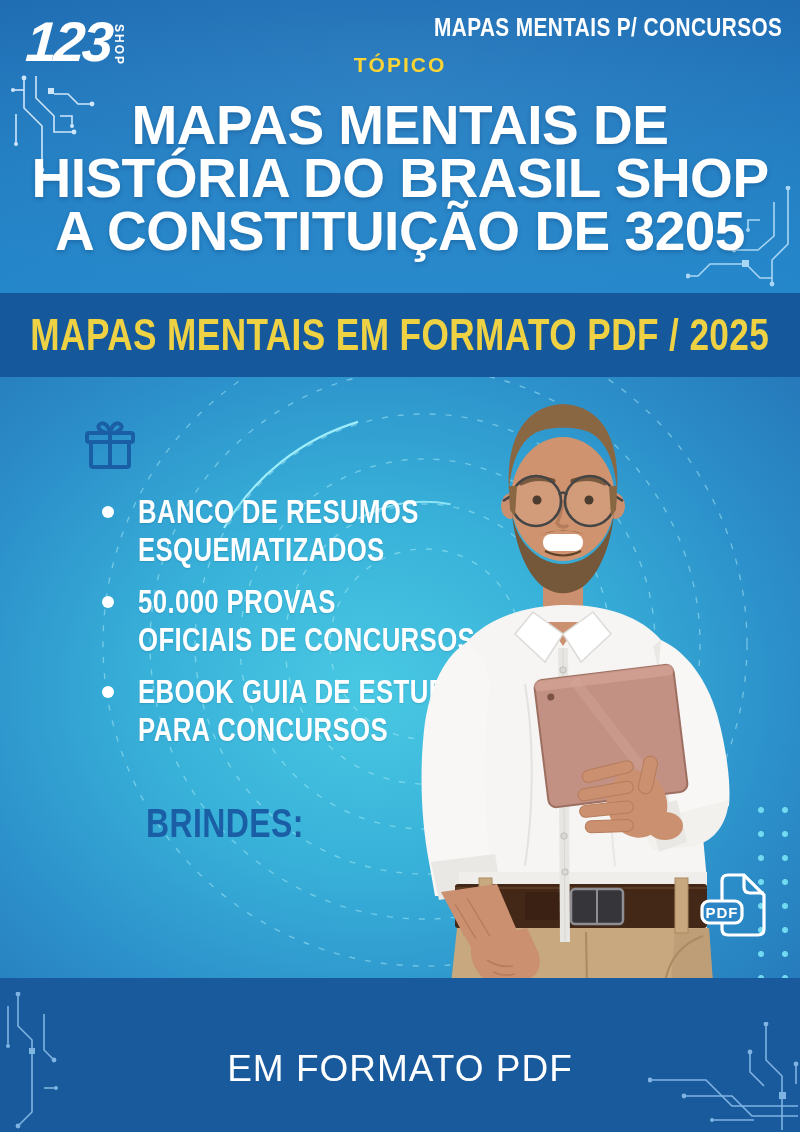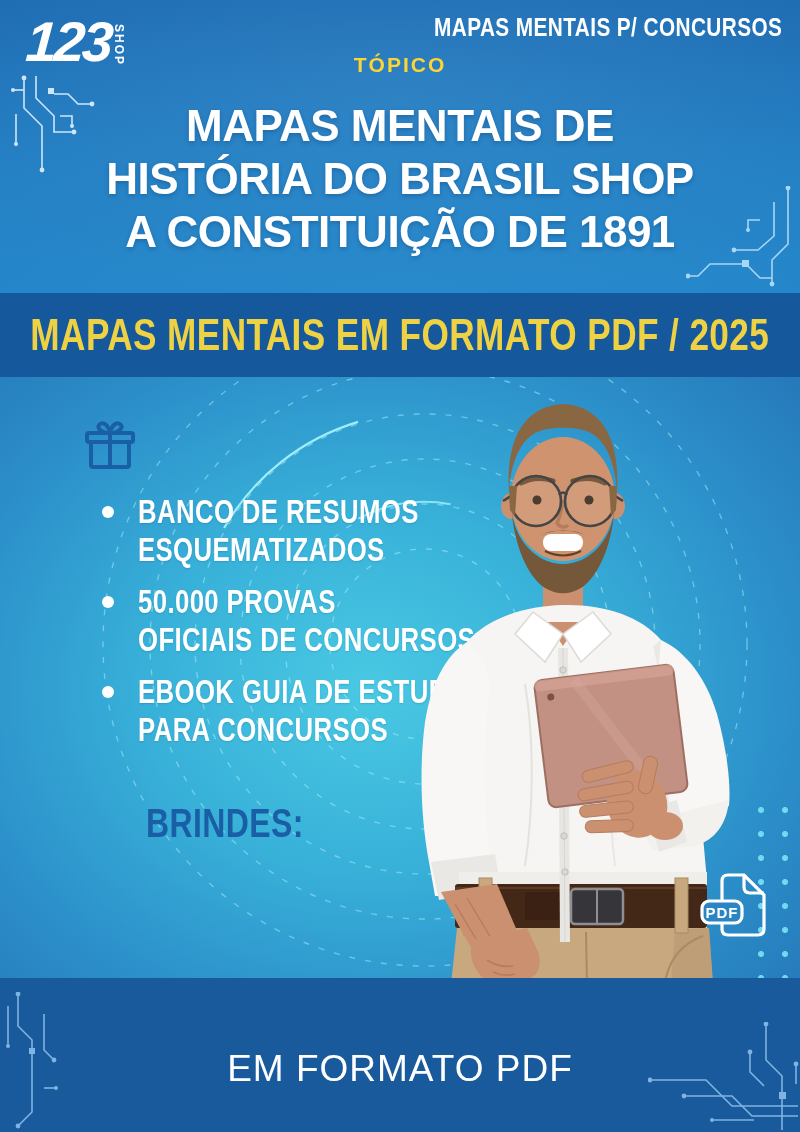--- a/index.html
+++ b/index.html
@@ -17,21 +17,21 @@
   
   .logo{position:absolute;left:26px;top:12px;display:flex;align-items:flex-start;color:#fff;}
   .logo-number{font-size:56px;font-weight:bold;font-style:italic;letter-spacing:-3px;line-height:60px;
                transform:skewX(-4deg);}
   .logo-shop{writing-mode:vertical-rl;font-size:12px;font-weight:bold;letter-spacing:2px;margin-top:12px;margin-left:2px;}
   .program{position:absolute;right:18px;top:12px;color:#fff;font-weight:bold;font-size:26px;white-space:nowrap;}
   .program span{display:inline-block;transform:scaleX(.8);transform-origin:right center;letter-spacing:.5px;}
   .kicker{position:absolute;left:0;width:800px;top:53px;text-align:center;color:#fcd535;
           font-weight:bold;font-size:21px;letter-spacing:2px;}
   .title{position:absolute;left:0;width:800px;top:99px;text-align:center;color:#fff;
-         font-weight:bold;font-size:44px;line-height:53px;letter-spacing:-.5px;
+         font-weight:bold;font-size:55px;line-height:53px;letter-spacing:-.5px;
          text-shadow:0 2px 4px rgba(0,40,90,.28);}
   .band-text{color:#efd243;font-weight:bold;font-size:44px;white-space:nowrap;
              display:inline-block;transform:scaleX(.8);letter-spacing:.5px;}
   .offers-heading{position:absolute;left:146px;top:424px;color:#1a5fa6;font-weight:bold;font-size:40px;
                   white-space:nowrap;}
   .offers-heading span{display:inline-block;transform:scaleX(.8);transform-origin:left center;letter-spacing:.5px;}
   .offer-item{position:absolute;left:100px;color:#fff;margin-top:20px;}
   .offer-dot{position:absolute;left:2px;top:13px;width:12px;height:12px;border-radius:50%;background:#fff;}
   .offer-lines{margin-left:38px;font-weight:bold;font-size:33px;line-height:38px;white-space:nowrap;
                transform:scaleX(.78);transform-origin:left top;letter-spacing:.5px;
@@ -92,21 +92,21 @@
     </svg>
 
     <div class="program">
       <span>MAPAS MENTAIS P/ CONCURSOS</span>
     </div>
     <div class="kicker">TÓPICO</div>
 
     <div class="title">
       <div>MAPAS MENTAIS DE</div>
       <div>HISTÓRIA DO BRASIL SHOP</div>
-      <div>A CONSTITUIÇÃO DE 1891</div>
+      <div>A CONSTITUIÇÃO DE 3205</div>
     </div>
   </div>
 
   <div class="band">
     <span class="band-text">MAPAS MENTAIS EM FORMATO PDF / 2025</span>
   </div>
 
   <div class="main">
 
     <svg class="abs" style="left:0;top:0;" width="800" height="601" viewBox="0 0 800 601" fill="none">

